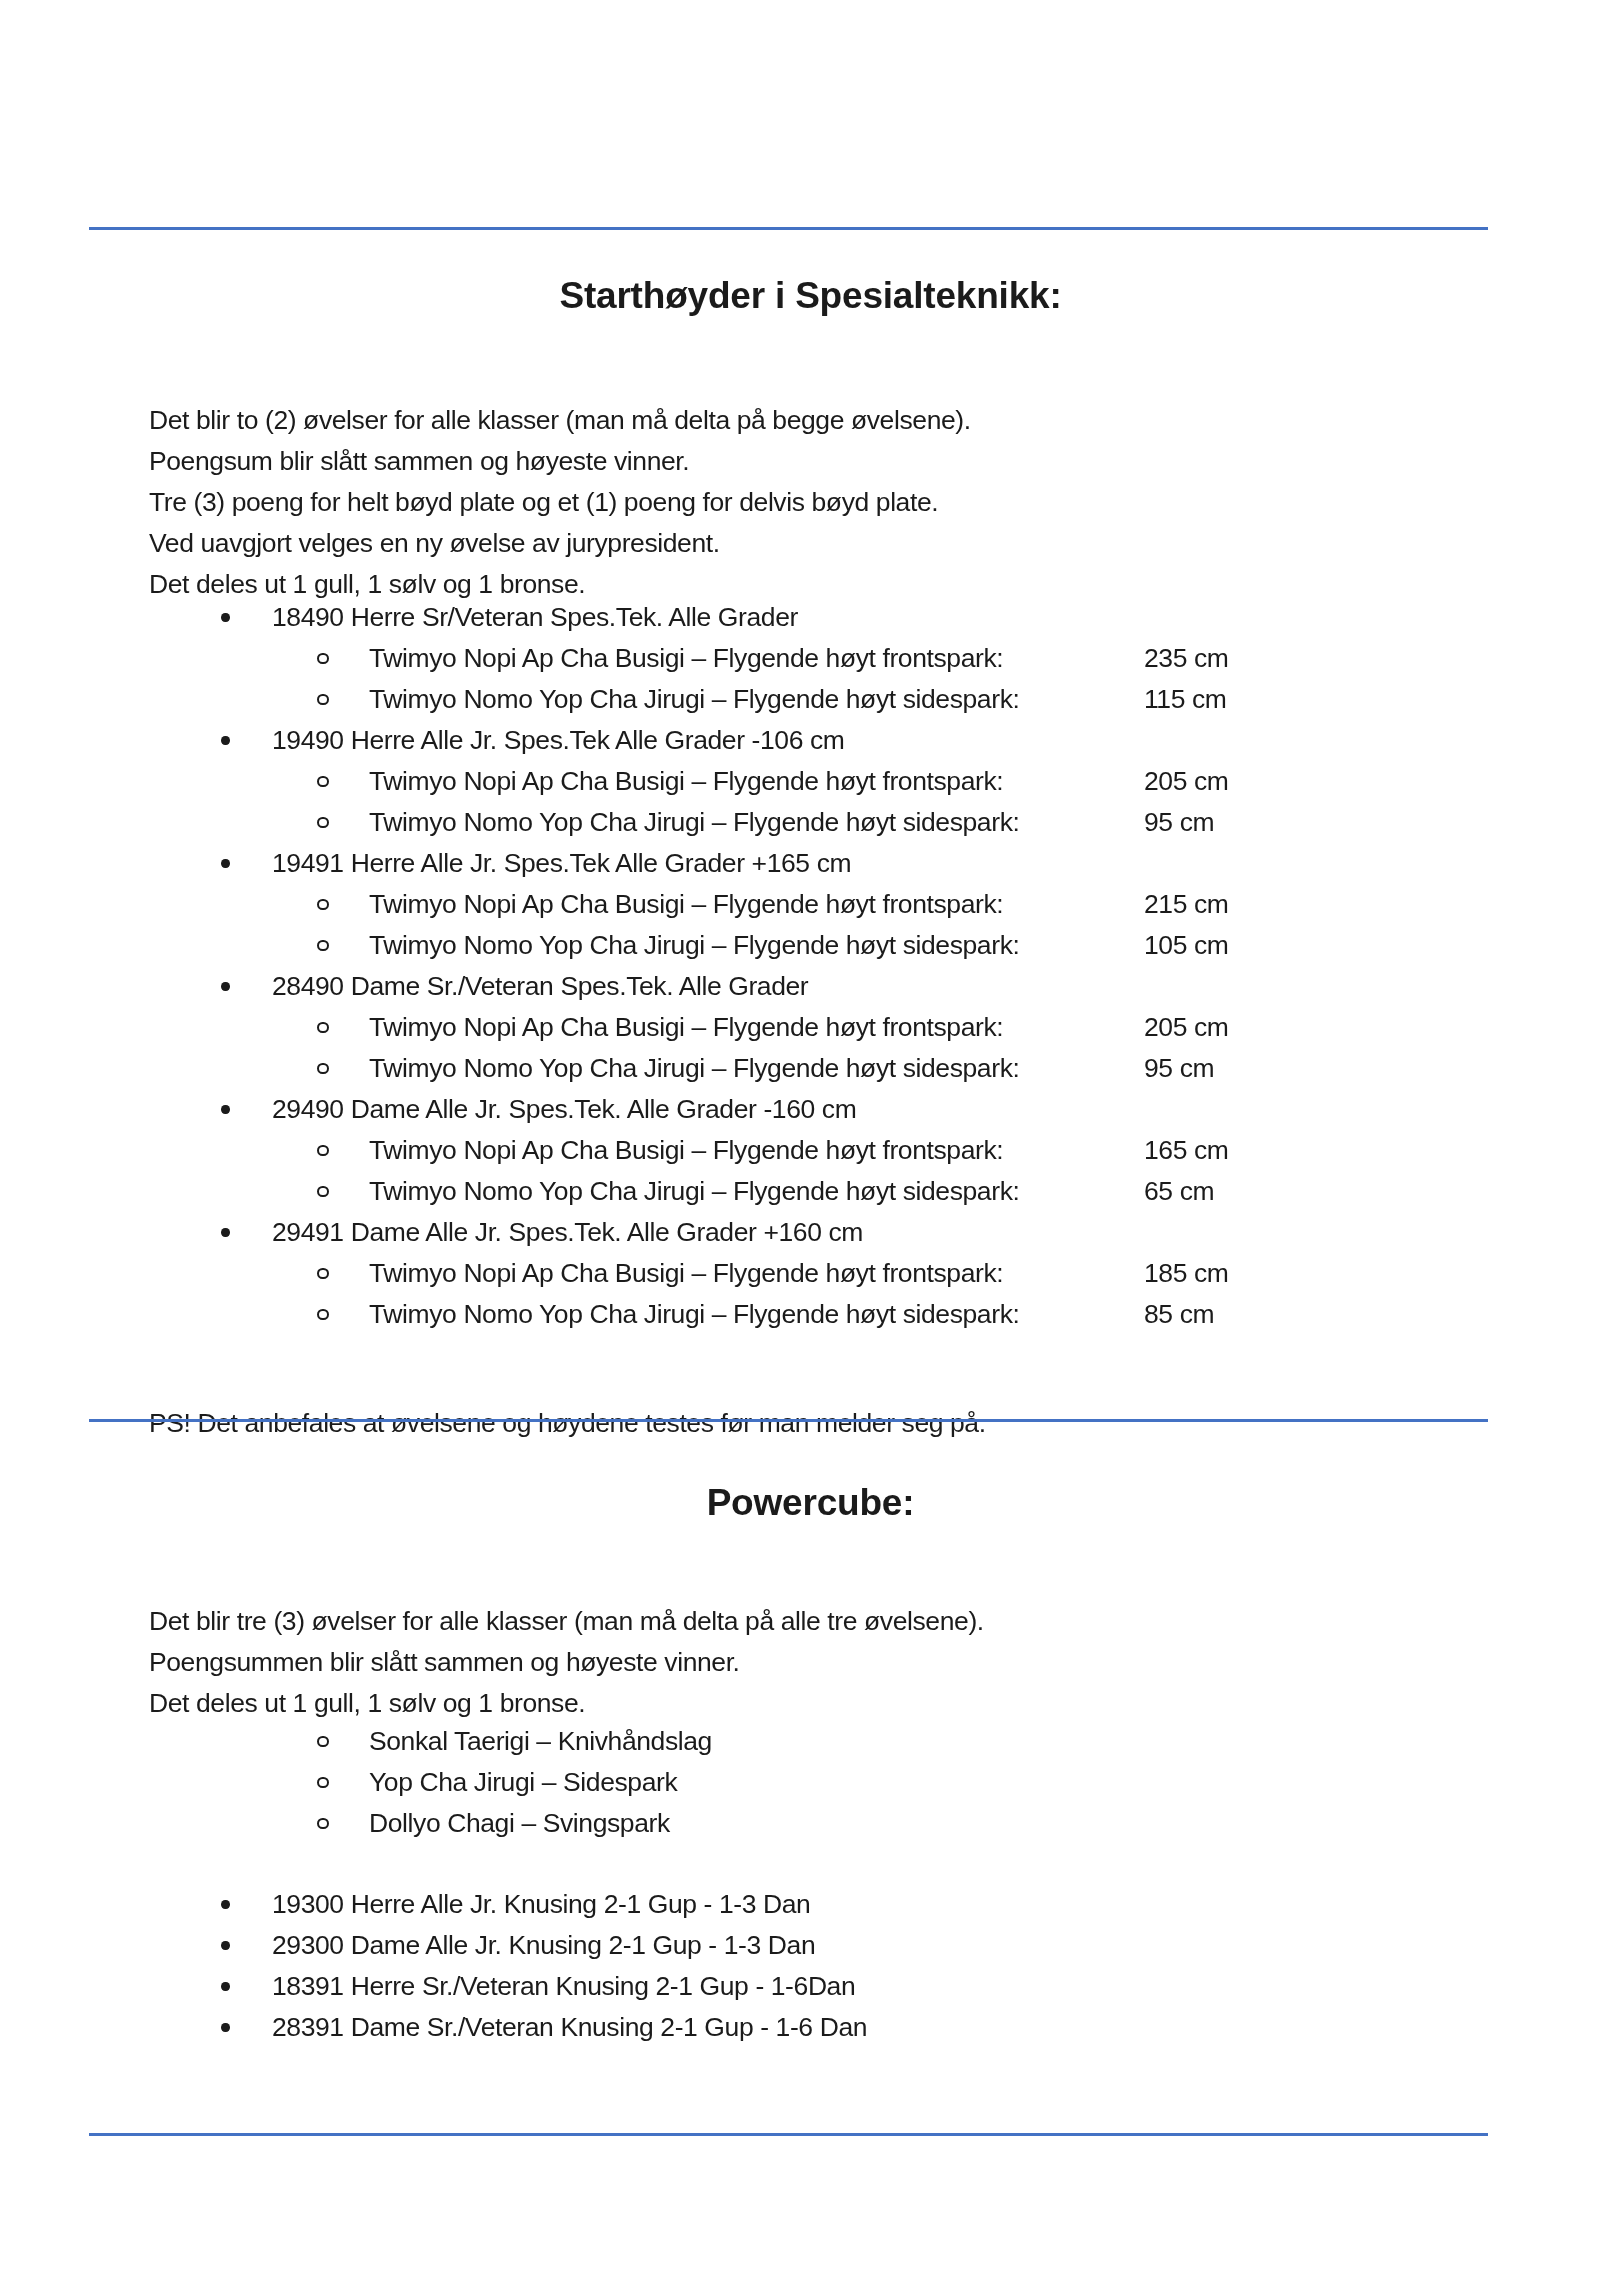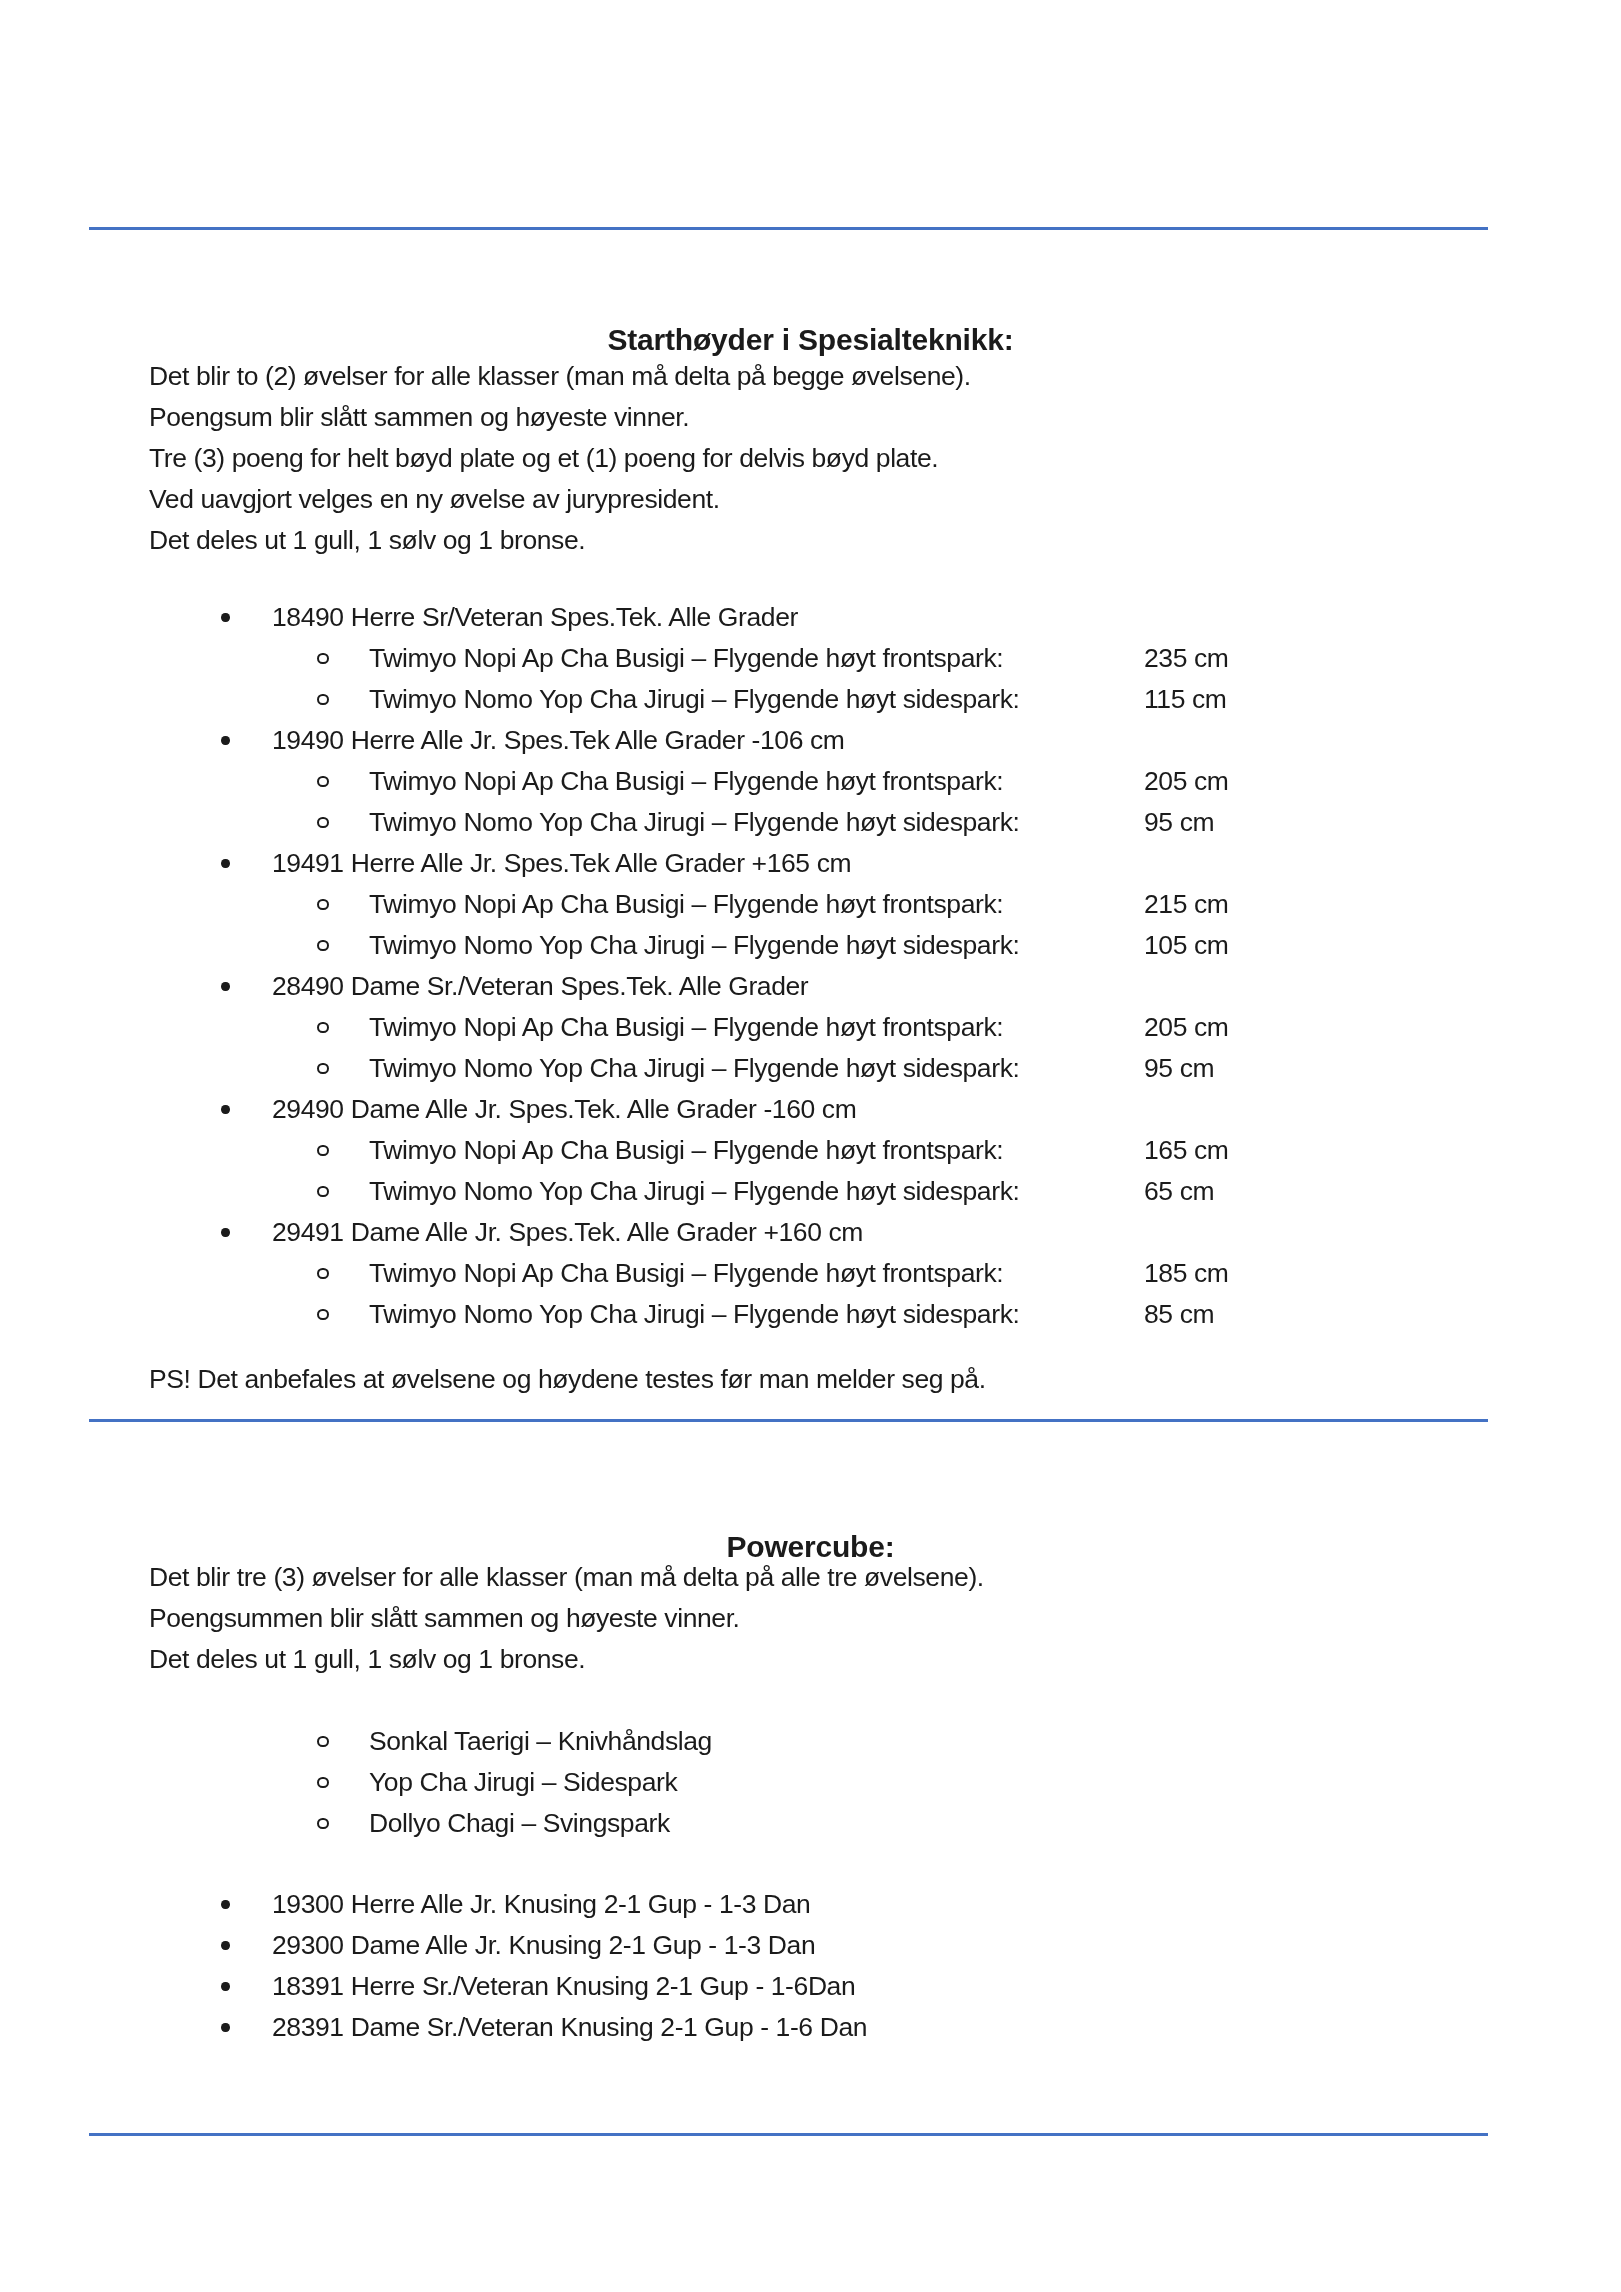--- a/index.html
+++ b/index.html
@@ -5,25 +5,24 @@
   html, body { margin:0; padding:0; background:#ffffff; }
   .page {
     position:relative; width:1621px; height:2293px; margin:0;
     background:#ffffff; overflow:hidden;
     font-family:"Liberation Sans","DejaVu Sans",sans-serif;
     color:#1b1b1b; font-size:26.5px; letter-spacing:-0.4px;
   }
   .divider { position:absolute; left:89px; width:1399px; height:2.9px; }
   .heading {
     position:absolute; left:0; width:100%; text-align:center;
-    font-weight:bold; font-size:30px; line-height:41px; letter-spacing:-0.2px;
+    font-weight:bold; font-size:37px; line-height:41px; letter-spacing:-0.2px;
     white-space:nowrap;
-    margin-top:44px;
   }
-  .block { position:absolute; left:149px; }
+  .block { position:absolute; left:149px;margin-top:44px; }
   .text-line { line-height:41px; white-space:nowrap; }
   .list { position:absolute; left:0; width:100%;padding-left:20px; }
   .row { position:relative; height:41px; line-height:41px; white-space:nowrap; }
   .row.l1 { padding-left:252px; }
   .row.l2 { padding-left:349px; }
   .dot {
     position:absolute; left:201px; top:50%; margin-top:-4.9px;
     width:8.8px; height:9.8px; background:#1b1b1b; border-radius:50%;
   }
   .circ {

